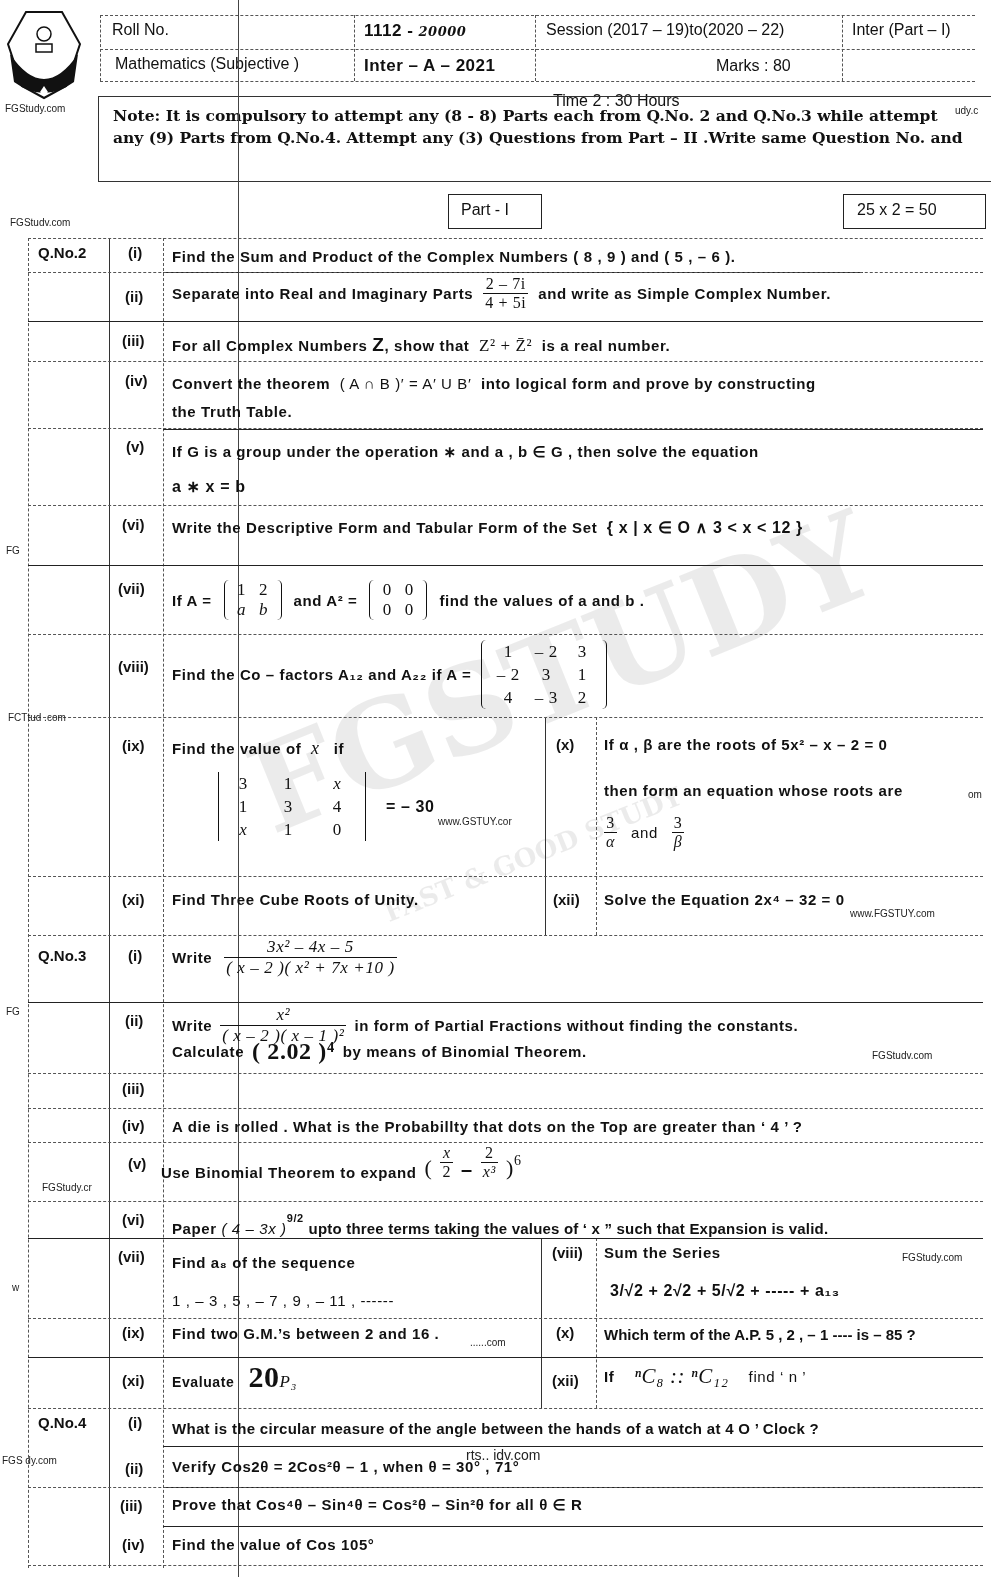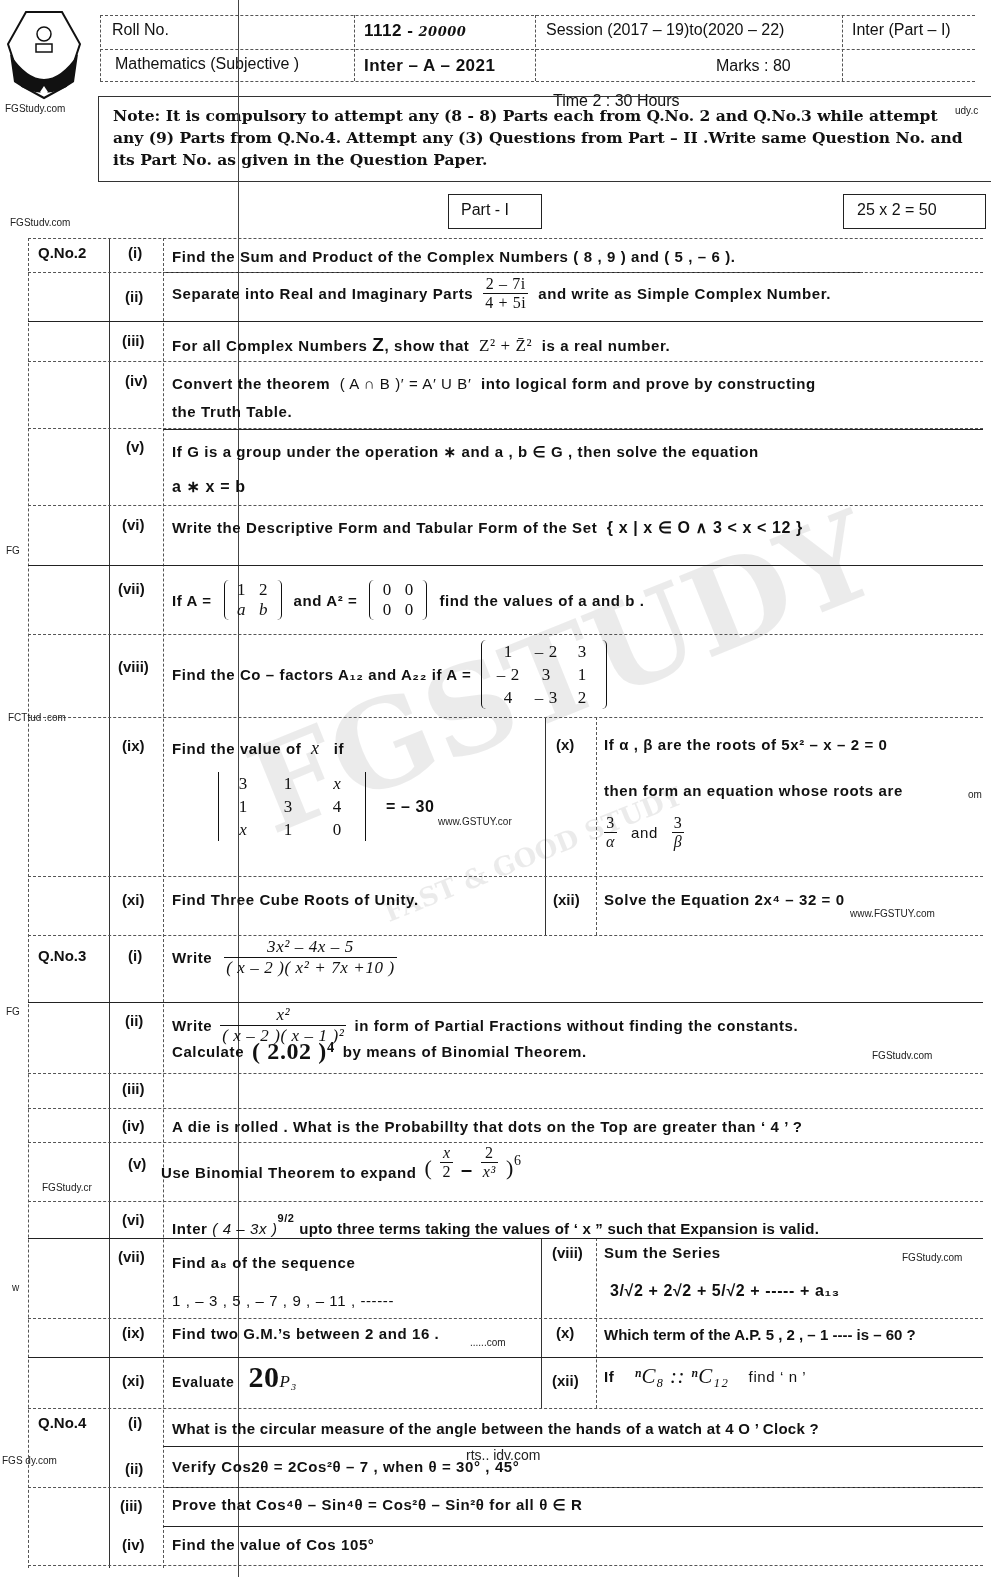--- a/index.html
+++ b/index.html
@@ -57,21 +57,20 @@
 <div class="abs" style="left:852px;top:21px;font-size:16px;">Inter (Part – I)</div>
 <div class="abs" style="left:115px;top:55px;font-size:16px;">Mathematics (Subjective )</div>
 <div class="abs hdr2" style="left:364px;top:56px;font-size:17px;">Inter – A – 2021</div>
 <div class="abs" style="left:553px;top:57px;font-size:16px;margin-top:35px;">Time 2 : 30 Hours</div>
 <div class="abs" style="left:716px;top:57px;font-size:16px;">Marks  :  80</div>
 
 <div class="abs" style="left:98px;top:96px;width:893px;height:84px;border-top:1px solid #333;border-left:1px solid #333;border-bottom:1px solid #333;">
   <div class="note" style="position:absolute;left:14px;top:8px;white-space:nowrap;">Note:  It  is  compulsory to attempt any (8 - 8) Parts each from Q.No. 2 and Q.No.3 while  attempt</div>
   <div class="wm" style="position:absolute;left:856px;top:8px;">udy.c</div>
   <div class="note" style="position:absolute;left:14px;top:30px;white-space:nowrap;">any (9) Parts from Q.No.4. Attempt any (3) Questions from Part – II .Write same Question No. and</div>
-  <div class="note" style="position:absolute;left:14px;top:52px;white-space:nowrap;">its Part No. as given in the  Question  Paper.</div>
 </div>
 
 <div class="box" style="left:448px;top:194px;width:92px;height:33px;"></div>
 <div class="abs" style="left:461px;top:201px;font-size:16px;">Part - I</div>
 <div class="box" style="left:843px;top:194px;width:141px;height:33px;"></div>
 <div class="abs" style="left:857px;top:201px;font-size:16px;">25 x 2 = 50</div>
 <div class="abs wm" style="left:10px;top:217px;">FGStudv.com</div>
 
 <div class="solid-v" style="left:238px;top:0;height:1577px;border-color:#444;"></div>
 
@@ -284,41 +283,41 @@
   <span class="frac" style="font-size:16px;">
       <span class="n">2</span>
       <span class="d it">x³</span>
     </span>
   <span class="serif" style="font-size:22px;font-weight:normal;">)<sup style="font-size:14px;vertical-align:10px;">6</sup></span>
 </div>
 <div class="abs wm" style="left:42px;top:1182px;">FGStudy.cr</div>
 
 <div class="abs pn" style="left:122px;top:1211px;">(vi)</div>
 <div class="abs q" style="left:172px;top:1212px;">
-  <span>Inter</span>
+  <span>Paper</span>
   <span class="it" style="font-weight:normal;">( 4 – 3x )</span><sup style="font-size:11px;vertical-align:12px;">9/2</sup>
   <span style="letter-spacing:0.2px;">upto three terms taking the values of ‘ x ” such that Expansion is valid.</span>
 </div>
 
 <div class="abs pn" style="left:118px;top:1248px;">(vii)</div>
 <div class="abs q" style="left:172px;top:1254px;">Find  a₈  of  the  sequence</div>
 <div class="abs q" style="left:172px;top:1292px;font-weight:normal;">1 , – 3 , 5 , – 7 , 9 , – 11 , ------</div>
 <div class="abs wm" style="left:12px;top:1282px;">w</div>
 
 <div class="abs pn" style="left:552px;top:1244px;">(viii)</div>
 <div class="abs q" style="left:604px;top:1244px;">Sum the Series</div>
 <div class="abs wm" style="left:902px;top:1252px;">FGStudy.com</div>
 <div class="abs q" style="left:610px;top:1282px;font-size:16px;">3/√2  +  2√2  +  5/√2  +  -----  +  a₁₃</div>
 
 <div class="abs pn" style="left:122px;top:1324px;">(ix)</div>
 <div class="abs q" style="left:172px;top:1325px;">Find two G.M.’s between  2  and  16 .</div>
 <div class="abs wm" style="left:470px;top:1337px;">......com</div>
 
 <div class="abs pn" style="left:556px;top:1324px;">(x)</div>
-<div class="abs q" style="left:604px;top:1326px;letter-spacing:0;">Which term of the A.P.  5 , 2 , – 1 ---- is  – 60 ?</div>
+<div class="abs q" style="left:604px;top:1326px;letter-spacing:0;">Which term of the A.P.  5 , 2 , – 1 ---- is  – 85 ?</div>
 
 <div class="abs pn" style="left:122px;top:1372px;">(xi)</div>
 <div class="abs q" style="left:172px;top:1360px;display:flex;align-items:baseline;gap:14px;">
   <span style="font-size:14px;">Evaluate</span>
   <span class="serif" style="font-size:30px;"><span>20</span><span class="it" style="font-size:17px;font-weight:normal;">P₃</span></span>
 </div>
 
 <div class="abs pn" style="left:552px;top:1372px;">(xii)</div>
 <div class="abs q" style="left:604px;top:1364px;display:flex;align-items:center;gap:20px;">
   <span>If</span>
@@ -326,20 +325,20 @@
   <span style="font-weight:normal;">find  ‘ n ’</span>
 </div>
 
 <div class="abs qno" style="left:38px;top:1414px;">Q.No.4</div>
 <div class="abs wm" style="left:2px;top:1455px;">FGS dy.com</div>
 
 <div class="abs pn" style="left:128px;top:1414px;">(i)</div>
 <div class="abs q" style="left:172px;top:1420px;letter-spacing:0.3px;">What is  the  circular  measure of  the angle between the  hands of  a  watch  at  4 O ’ Clock ?</div>
 
 <div class="abs pn" style="left:125px;top:1460px;">(ii)</div>
-<div class="abs q" style="left:172px;top:1458px;">Verify   Cos2θ  =  2Cos²θ – 7 ,  when  θ = 30° , 45°</div>
+<div class="abs q" style="left:172px;top:1458px;">Verify   Cos2θ  =  2Cos²θ – 1 ,  when  θ = 30° , 71°</div>
 <div class="abs wm" style="left:466px;top:1447px;font-size:14px;">rts.. idv.com</div>
 
 <div class="abs pn" style="left:120px;top:1497px;">(iii)</div>
 <div class="abs q" style="left:172px;top:1496px;">Prove  that   Cos⁴θ – Sin⁴θ  =  Cos²θ – Sin²θ   for  all   θ ∈ R</div>
 
 <div class="abs pn" style="left:122px;top:1536px;">(iv)</div>
 <div class="abs q" style="left:172px;top:1536px;">Find  the  value  of   Cos 105°</div>
 
 </body></html>

